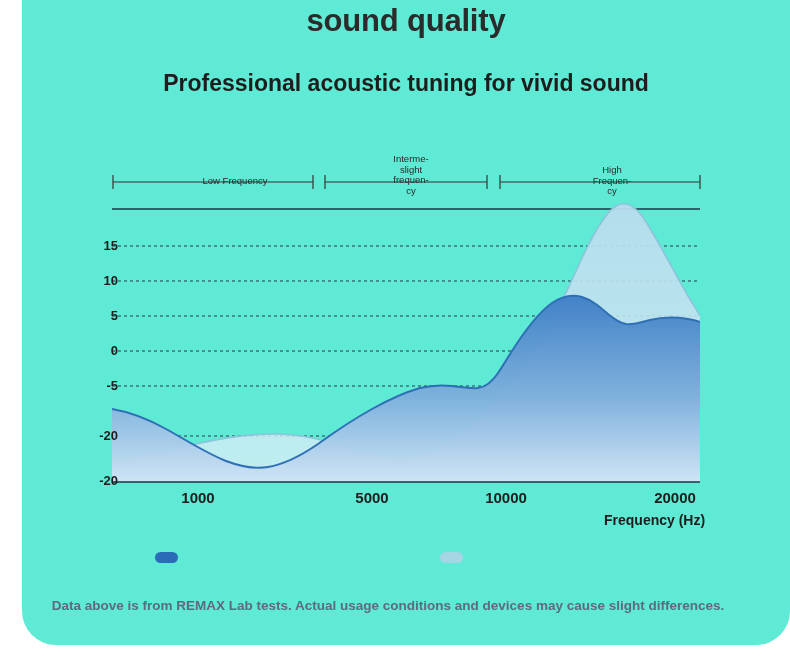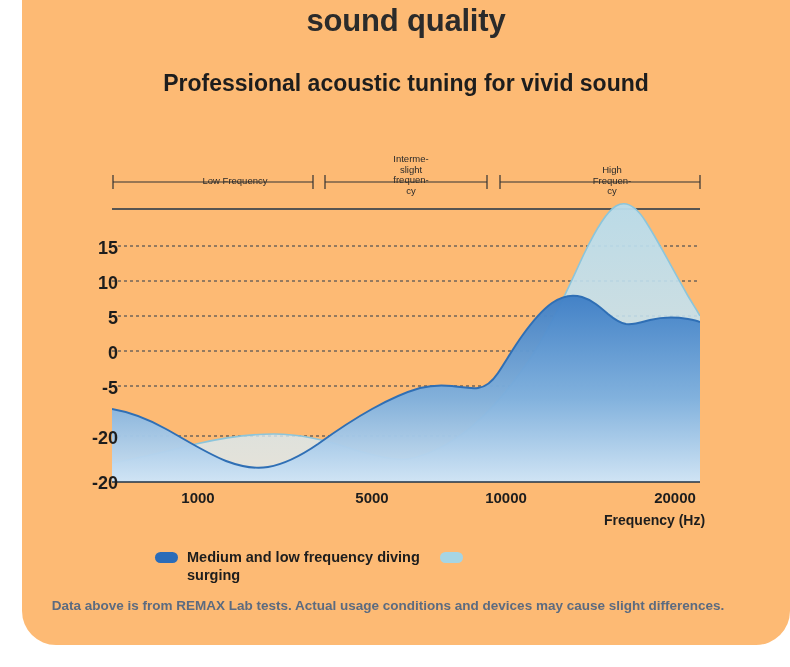--- a/index.html
+++ b/index.html
@@ -12,21 +12,21 @@
     height: 667px;
     font-family: "Liberation Sans", sans-serif;
     overflow: hidden;
   }
   .card {
     position: absolute;
     left: 22px;
     top: 0px;
     width: 768px;
     height: 645px;
-    background: #fdba74;
+    background: #5eead4;
     border-radius: 0 0 34px 34px;
     overflow: hidden;
   }
   .title {
     position: absolute;
     left: 0;
     top: 3px;
     width: 768px;
     text-align: center;
     font-size: 31px;
@@ -62,21 +62,21 @@
   .axis-title {
     position: absolute;
     font-size: 14px;
     font-weight: 700;
     color: #1d1d1d;
   }
   .ytick {
     position: absolute;
     width: 40px;
     text-align: right;
-    font-size: 18px;
+    font-size: 13px;
     font-weight: 700;
     color: #1d1d1d;
   }
   .xtick {
     position: absolute;
     width: 90px;
     text-align: center;
     font-size: 15px;
     font-weight: 700;
     color: #1d1d1d;
@@ -221,21 +221,20 @@
 
   <div class="xtick" style="left:131px; top:489px;">1000</div>
   <div class="xtick" style="left:305px; top:489px;">5000</div>
   <div class="xtick" style="left:439px; top:489px;">10000</div>
   <div class="xtick" style="left:608px; top:489px;">20000</div>
 
   <div class="axis-title" style="left:582px; top:512px;">Frequency (Hz)</div>
 
   <div class="legend-item" style="left:133px; top:548px;">
     <div class="swatch" style="background:#2b6cb8;"></div>
-    <div class="legend-text">Medium and low frequency diving surging</div>
   </div>
   <div class="legend-item" style="left:418px; top:548px;">
     <div class="swatch" style="background:#a6d5e4;"></div>
   </div>
 
   <div class="footnote">Data above is from REMAX Lab tests. Actual usage conditions and devices may cause slight differences.</div>
 
 </div>
 
 </body></html>

